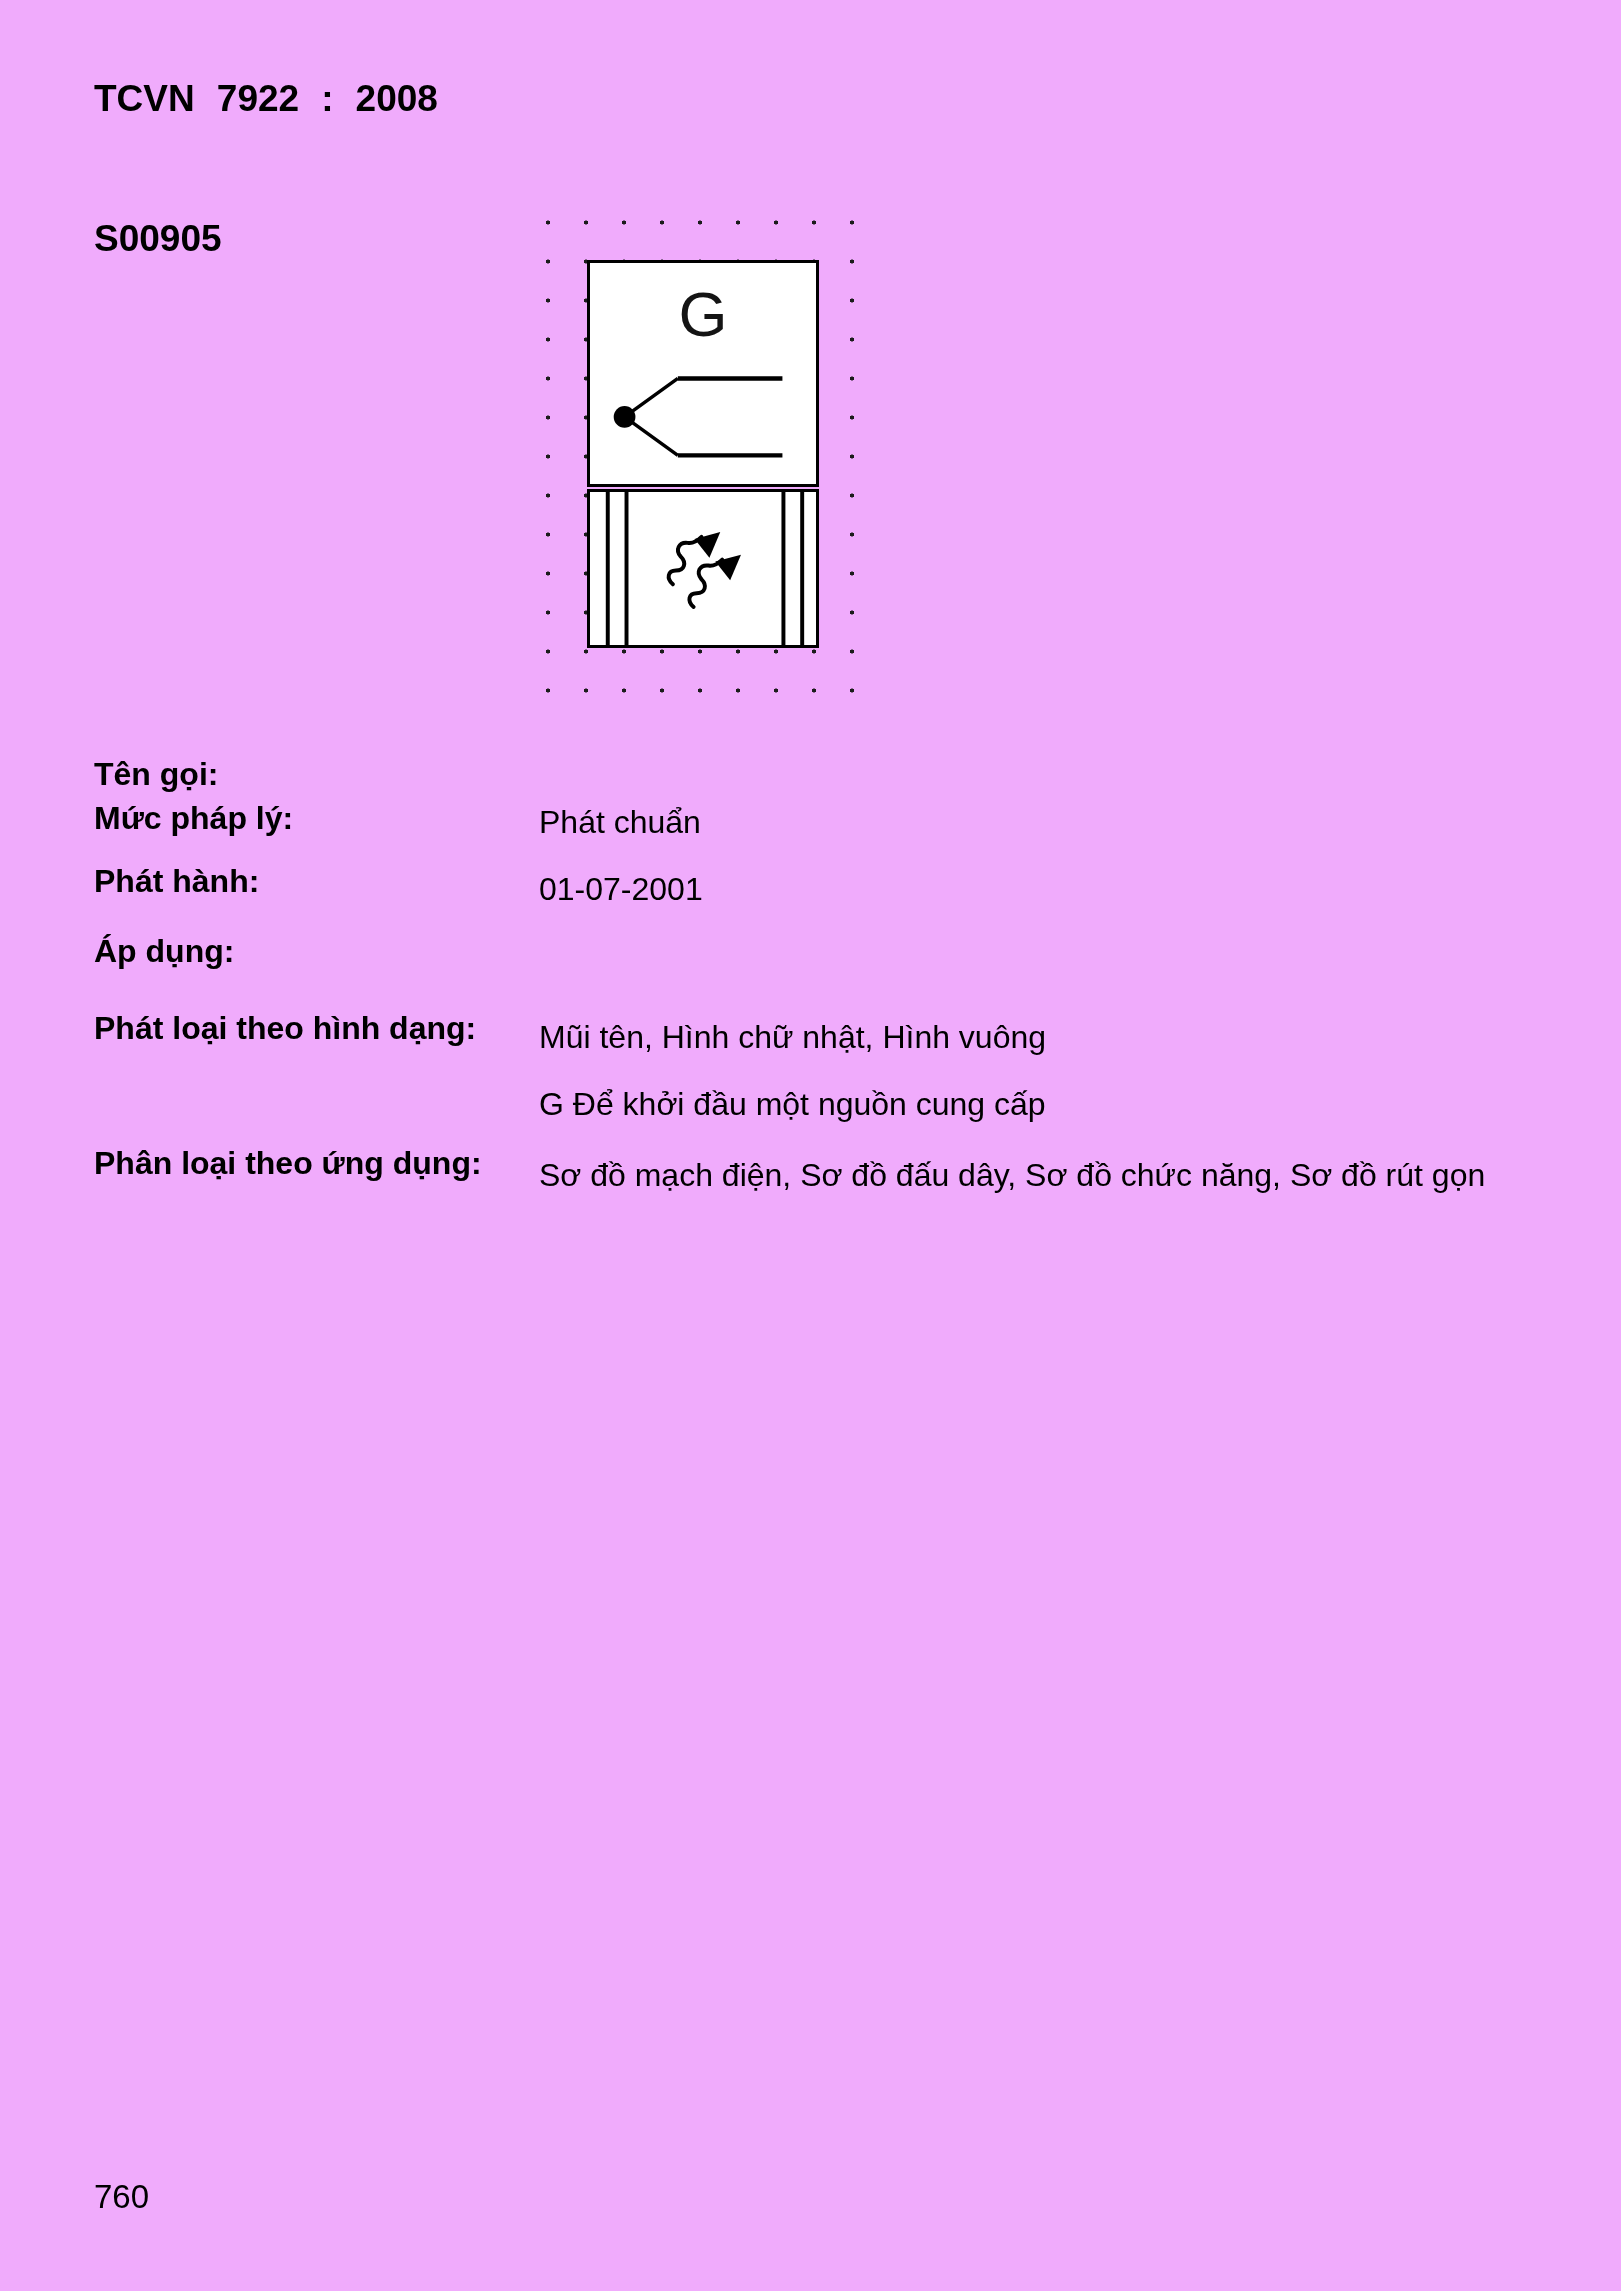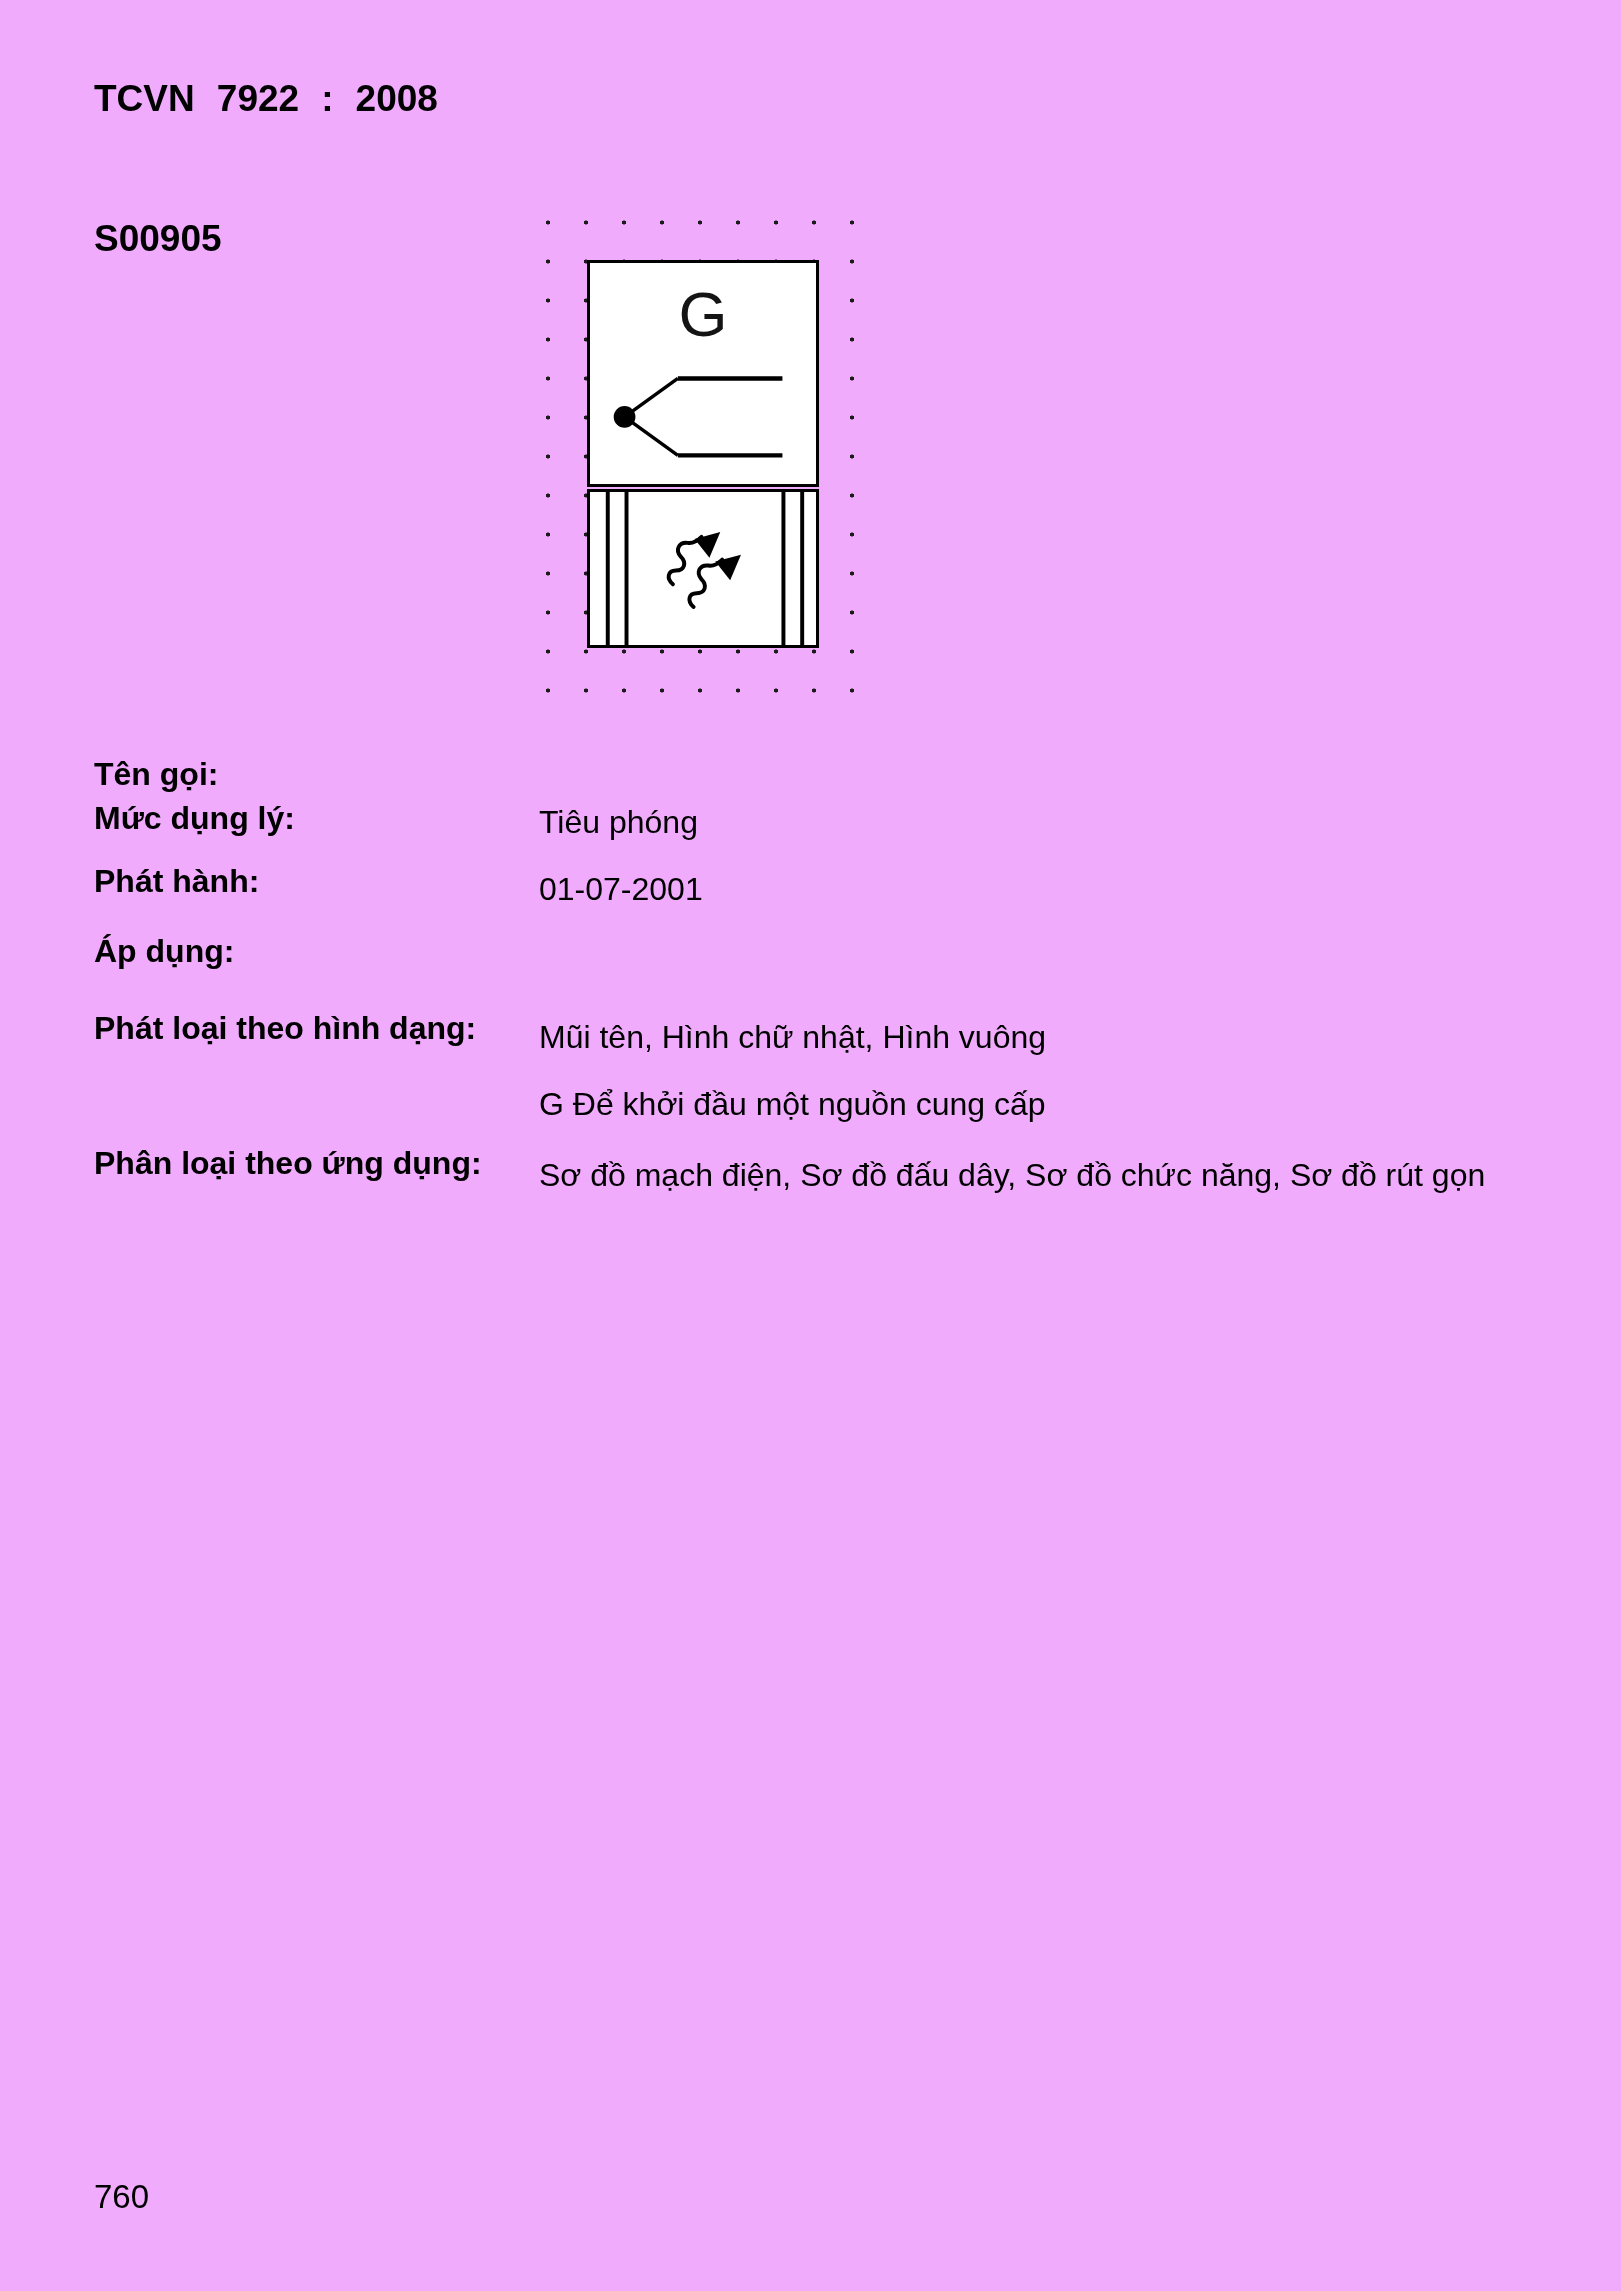--- a/index.html
+++ b/index.html
@@ -81,22 +81,22 @@
           <path d="M105 116 c-7 -6 -5 -14 3 -14 c9 0 11 -8 5 -14 c-6 -7 -2 -15 7 -14 c6 1 10 -2 14 -6"></path>
         </g>
         <polygon points="132,40 106,47 121,66" fill="#000"></polygon>
         <polygon points="153,63 127,70 142,89" fill="#000"></polygon>
       </svg>
     </div>
   </div>
 
   <div class="lbl" style="top:756px">Tên gọi:</div>
 
-  <div class="lbl" style="top:800px">Mức dụng lý:</div>
-  <div class="val" style="top:804px">Tiêu phóng</div>
+  <div class="lbl" style="top:800px">Mức pháp lý:</div>
+  <div class="val" style="top:804px">Phát chuẩn</div>
 
   <div class="lbl" style="top:863px">Phát hành:</div>
   <div class="val" style="top:871px">01-07-2001</div>
 
   <div class="lbl" style="top:933px">Áp dụng:</div>
 
   <div class="lbl" style="top:1010px">Phát loại theo hình dạng:</div>
   <div class="val" style="top:1019px">Mũi tên, Hình chữ nhật, Hình vuông</div>
 
   <div class="val" style="top:1086px">G Để khởi đầu một nguồn cung cấp</div>

